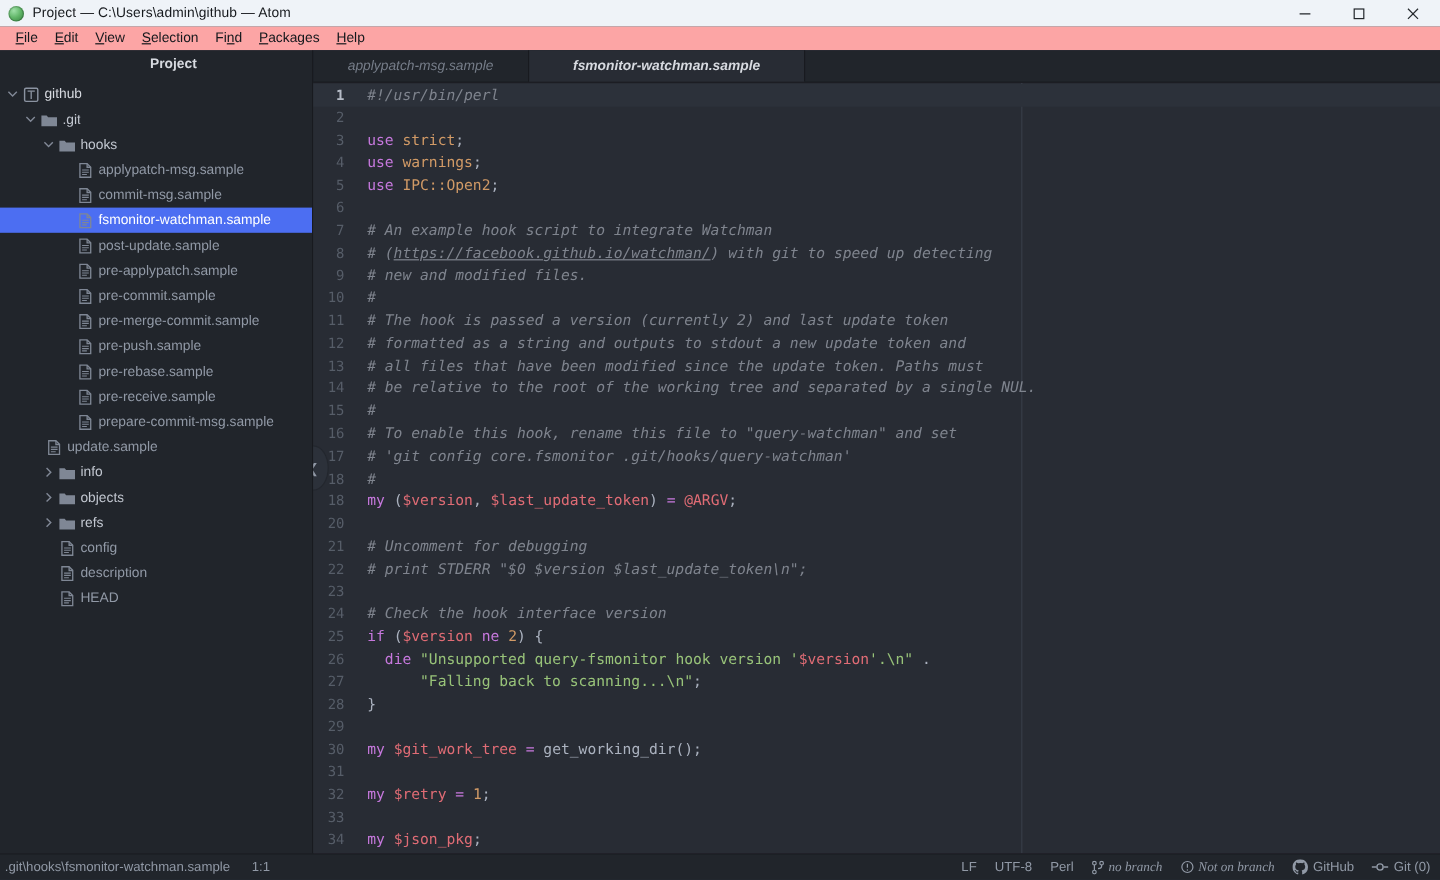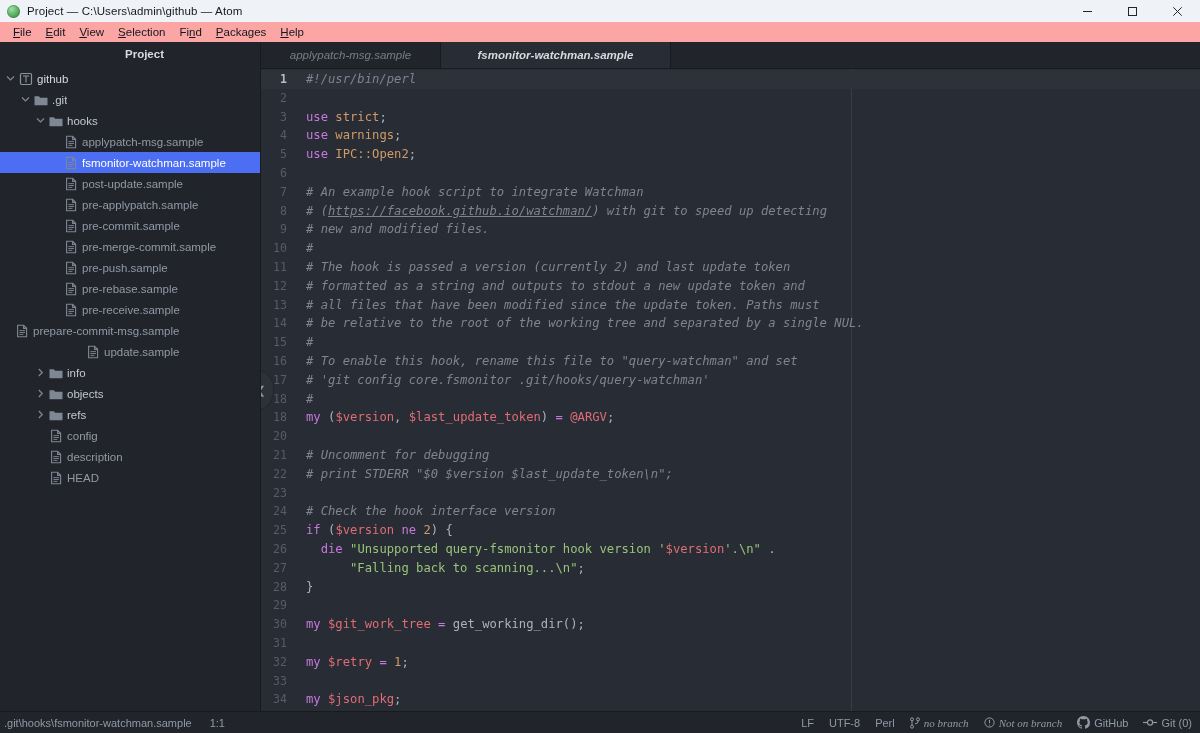--- a/index.html
+++ b/index.html
@@ -222,20 +222,37 @@
               <svg width="14" height="14" viewBox="0 0 14 14">
                 <path d="M2.6 1.3 h6.0 l3.0 3.0 v8.4 h-9.0 z" fill="none" stroke="#7f8795" stroke-width="1.1"></path>
                 <path d="M8.6 1.4 v3.0 h3.0" fill="none" stroke="#7f8795" stroke-width="1.1"></path>
                 <line x1="4.4" y1="6.6" x2="10" y2="6.6" stroke="#7f8795" stroke-width="0.9"></line>
                 <line x1="4.4" y1="8.5" x2="10" y2="8.5" stroke="#7f8795" stroke-width="0.9"></line>
                 <line x1="4.4" y1="10.4" x2="8.4" y2="10.4" stroke="#7f8795" stroke-width="0.9"></line>
               </svg>
             </span>
             <span class="lbl">applypatch-msg.sample</span>
           </div>
+          <div class="row file" style="padding-left: 49px;">
+            <span class="tw none">
+              <svg width="11" height="11" viewBox="0 0 11 11">
+                <path d="M3.8 2 L7.3 5.5 L3.8 9" fill="none" stroke="currentColor" stroke-width="1.2"></path>
+              </svg>
+            </span>
+            <span class="ico">
+              <svg width="14" height="14" viewBox="0 0 14 14">
+                <path d="M2.6 1.3 h6.0 l3.0 3.0 v8.4 h-9.0 z" fill="none" stroke="#7f8795" stroke-width="1.1"></path>
+                <path d="M8.6 1.4 v3.0 h3.0" fill="none" stroke="#7f8795" stroke-width="1.1"></path>
+                <line x1="4.4" y1="6.6" x2="10" y2="6.6" stroke="#7f8795" stroke-width="0.9"></line>
+                <line x1="4.4" y1="8.5" x2="10" y2="8.5" stroke="#7f8795" stroke-width="0.9"></line>
+                <line x1="4.4" y1="10.4" x2="8.4" y2="10.4" stroke="#7f8795" stroke-width="0.9"></line>
+              </svg>
+            </span>
+            <span class="lbl">commit-msg.sample</span>
+          </div>
           <div class="row file sel" style="padding-left: 49px;">
             <span class="tw none">
               <svg width="11" height="11" viewBox="0 0 11 11">
                 <path d="M3.8 2 L7.3 5.5 L3.8 9" fill="none" stroke="currentColor" stroke-width="1.2"></path>
               </svg>
             </span>
             <span class="ico">
               <svg width="14" height="14" viewBox="0 0 14 14">
                 <path d="M2.6 1.3 h6.0 l3.0 3.0 v8.4 h-9.0 z" fill="none" stroke="#7f8795" stroke-width="1.1"></path>
                 <path d="M8.6 1.4 v3.0 h3.0" fill="none" stroke="#7f8795" stroke-width="1.1"></path>
@@ -358,38 +375,38 @@
               <svg width="14" height="14" viewBox="0 0 14 14">
                 <path d="M2.6 1.3 h6.0 l3.0 3.0 v8.4 h-9.0 z" fill="none" stroke="#7f8795" stroke-width="1.1"></path>
                 <path d="M8.6 1.4 v3.0 h3.0" fill="none" stroke="#7f8795" stroke-width="1.1"></path>
                 <line x1="4.4" y1="6.6" x2="10" y2="6.6" stroke="#7f8795" stroke-width="0.9"></line>
                 <line x1="4.4" y1="8.5" x2="10" y2="8.5" stroke="#7f8795" stroke-width="0.9"></line>
                 <line x1="4.4" y1="10.4" x2="8.4" y2="10.4" stroke="#7f8795" stroke-width="0.9"></line>
               </svg>
             </span>
             <span class="lbl">pre-receive.sample</span>
           </div>
-          <div class="row file" style=" text-align: center;">
+          <div class="row file" style="padding-left: 49px; text-align: center;">
             <span class="tw none">
               <svg width="11" height="11" viewBox="0 0 11 11">
                 <path d="M3.8 2 L7.3 5.5 L3.8 9" fill="none" stroke="currentColor" stroke-width="1.2"></path>
               </svg>
             </span>
             <span class="ico">
               <svg width="14" height="14" viewBox="0 0 14 14">
                 <path d="M2.6 1.3 h6.0 l3.0 3.0 v8.4 h-9.0 z" fill="none" stroke="#7f8795" stroke-width="1.1"></path>
                 <path d="M8.6 1.4 v3.0 h3.0" fill="none" stroke="#7f8795" stroke-width="1.1"></path>
                 <line x1="4.4" y1="6.6" x2="10" y2="6.6" stroke="#7f8795" stroke-width="0.9"></line>
                 <line x1="4.4" y1="8.5" x2="10" y2="8.5" stroke="#7f8795" stroke-width="0.9"></line>
                 <line x1="4.4" y1="10.4" x2="8.4" y2="10.4" stroke="#7f8795" stroke-width="0.9"></line>
               </svg>
             </span>
             <span class="lbl">prepare-commit-msg.sample</span>
           </div>
-          <div class="row file" style="padding-left: 71px;">
+          <div class="row file" style="padding-left: 23px;">
             <span class="tw none">
               <svg width="11" height="11" viewBox="0 0 11 11">
                 <path d="M3.8 2 L7.3 5.5 L3.8 9" fill="none" stroke="currentColor" stroke-width="1.2"></path>
               </svg>
             </span>
             <span class="ico">
               <svg width="14" height="14" viewBox="0 0 14 14">
                 <path d="M2.6 1.3 h6.0 l3.0 3.0 v8.4 h-9.0 z" fill="none" stroke="#7f8795" stroke-width="1.1"></path>
                 <path d="M8.6 1.4 v3.0 h3.0" fill="none" stroke="#7f8795" stroke-width="1.1"></path>
                 <line x1="4.4" y1="6.6" x2="10" y2="6.6" stroke="#7f8795" stroke-width="0.9"></line>

